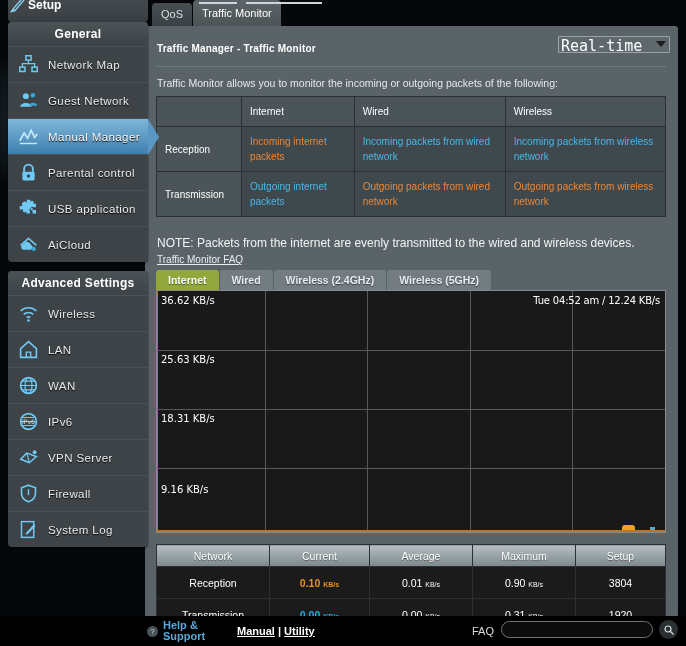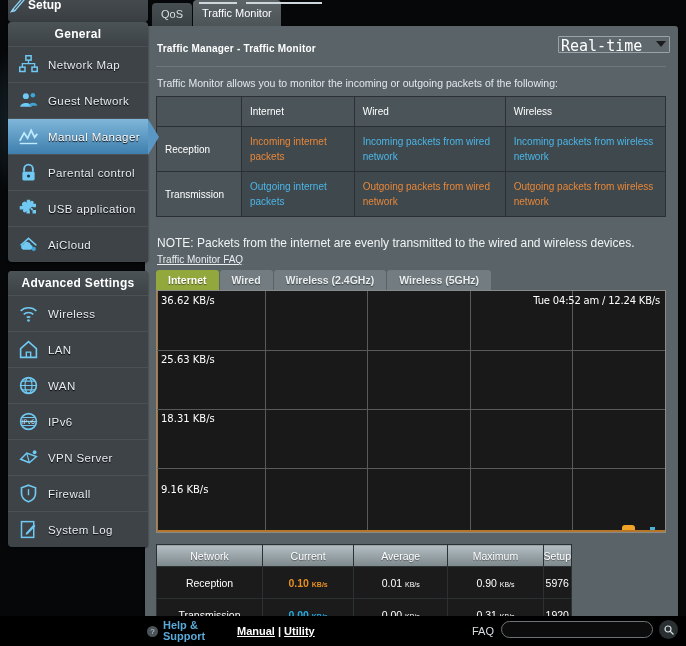--- a/index.html
+++ b/index.html
@@ -102,21 +102,21 @@
   .ylab{ position:absolute; left:4px; font-size:10px; color:#ffffff;
          font-family:"DejaVu Sans", sans-serif; }
   .readout{ position:absolute; right:5px; top:4px; font-size:10px; color:#fff;
             font-family:"DejaVu Sans", sans-serif; letter-spacing:-.2px; }
   .baseline{ position:absolute; left:0; right:0; bottom:0; height:2px; background:#b5762a; }
   .leftedge{ position:absolute; left:0; top:0; bottom:0; width:1px; background:#b5762a; }
   .blip-o{ position:absolute; bottom:2px; width:13px; height:5px;
            background:#f0a326; border-radius:3px 3px 0 0; }
   .blip-b{ position:absolute; bottom:2px; width:5px; height:3px; background:#49b0d8; }
   
-  .stat-table{ position:absolute; left:11px; top:518px; width:416px;
+  .stat-table{ position:absolute; left:11px; top:518px; width:510px;
                border-collapse:collapse; }
   .stat-table td{ border:1px solid #2b3033; height:32px; text-align:center;
                   font-size:10.5px; background:#1b1b1b; color:#fff; }
   .stat-table thead td{ background:linear-gradient(#b4bec3,#7d888d);
                         color:#fff; height:22px; font-size:10.5px;
                         text-shadow:0 1px 1px rgba(0,0,0,.45); }
   .unit{ font-size:7px; vertical-align:baseline; }
   .val-o{ color:#e8901f; font-weight:bold; }
   .val-b{ color:#27a9e0; font-weight:bold; }
   
@@ -394,21 +394,21 @@
         <td style="width:103px">Maximum</td>
         <td>Setup</td>
       </tr>
     </thead>
     <tbody>
       <tr>
         <td>Reception</td>
         <td><span class="val-o">0.10</span> <span class="unit val-o">KB/s</span></td>
         <td><span>0.01</span> <span class="unit">KB/s</span></td>
         <td><span>0.90</span> <span class="unit">KB/s</span></td>
-        <td>5976</td>
+        <td>3804</td>
       </tr>
       <tr>
         <td>Transmission</td>
         <td><span class="val-b">0.00</span> <span class="unit val-b">KB/s</span></td>
         <td><span>0.00</span> <span class="unit">KB/s</span></td>
         <td><span>0.31</span> <span class="unit">KB/s</span></td>
         <td>1920</td>
       </tr>
     </tbody>
   </table>

